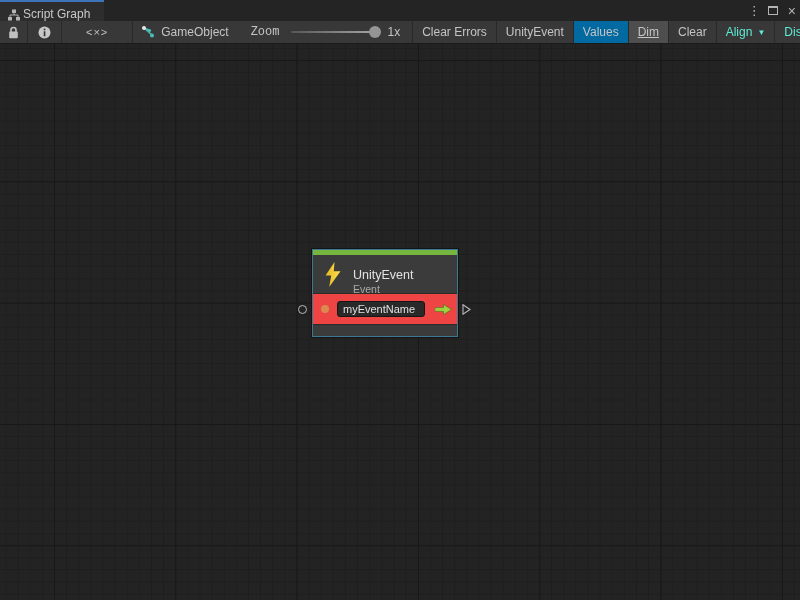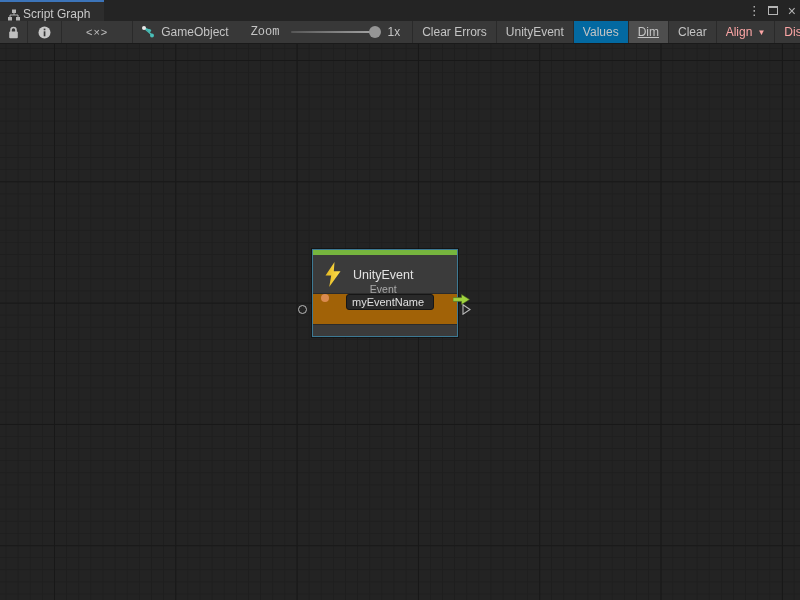--- a/index.html
+++ b/index.html
@@ -22,21 +22,21 @@
   
   .toolbar { position:absolute; top:21px; left:0; width:820px; height:23px;
              background:#383838; border-bottom:1px solid #1a1a1a;
              display:flex; align-items:stretch; color:#c4c4c4; font-size:12px; }
   .tbtn { display:flex; align-items:center; justify-content:center;
           border-right:1px solid #2a2a2a; padding:8px 9px; white-space:nowrap;
           background:#383838; color:#c4c4c4; font-size:12px; border-top:0; border-left:0; border-bottom:0; cursor:default; }
   .tbtn.icon-btn { padding:0 8px; }
   .tbtn.active { background:#0369a1; }
   .tbtn.active2 { background:#4e4e4e;text-decoration:underline; }
-  .tbtn.disabled { color:#fca5a5; }
+  .tbtn.disabled { color:#5eead4; }
   .target-group { display:flex; align-items:center; gap:6px; padding:0 10px 0 8px; }
   .zoom-group { display:flex; align-items:center; gap:8px; padding:0 12px;
                 border-right:1px solid #2a2a2a; }
   .zoom-track { position:relative; width:88px; height:2px;
                 background:linear-gradient(90deg,#565656,#a8a8a8); border-radius:1px; }
   .zoom-handle { position:absolute; right:-2px; top:-5px; width:12px; height:12px;
                  border-radius:50%; background:#959595; }
   .dd-arrow { font-size:8px; margin-left:5px; position:relative; top:0px; }
   .codeicon { font-size:11px; color:#c0c0c0; letter-spacing:1px; }
 
@@ -52,24 +52,24 @@
             background-position:0 16px,54px 0,0 3.9px,5.5px 0; }
 
   
   .node { position:absolute; left:312px; top:205px; width:146px;
           border:1px solid #3d7993; box-shadow:0 0 0 1px rgba(10,10,10,.55);
           background:#3b3b3b; }
   .node-colorbar { height:5px; background:#76b53e; }
   .node-header { height:38px; display:flex; align-items:center; gap:11px;
                  padding:0 8px 0 11px; background:#3b3b3b; }
   .node-title { color:#e2e2e2; font-size:12.5px; line-height:15px;margin-top:14px; }
-  .node-subtitle { color:#a9a9a9; font-size:10.5px; line-height:12px;text-align:center; }
+  .node-subtitle { color:#a9a9a9; font-size:10.5px; line-height:12px; }
   .node-divider { height:1px; background:#2b2b2b; }
-  .node-ports { height:30px; background:#a16207; display:flex; align-items:flex-start;
-                padding:0 7px 0 8px; gap:17px; }
+  .node-ports { height:30px; background:#ef4444; display:flex; align-items:center;
+                padding:0 7px 0 8px; gap:8px; }
   .port-dot { width:8px; height:8px; border-radius:50%; background:#da8a4f; flex:0 0 auto; }
   .port-field { width:88px; height:16px; background:#292929; border:1px solid #161616;
                 border-radius:3px; color:#e0e0e0; font-size:11px; padding:0 5px;
                 font-family:"Liberation Sans","DejaVu Sans",sans-serif; }
   .node-footer { height:11px; background:#3b3b3b; }
 
   .ext-port-circle { position:absolute; left:298px; top:261px; width:9px; height:9px;
                      border:1px solid #b8b8b8; border-radius:50%; }
   .ext-port-tri { position:absolute; left:462px; top:260px; }
 </style>

